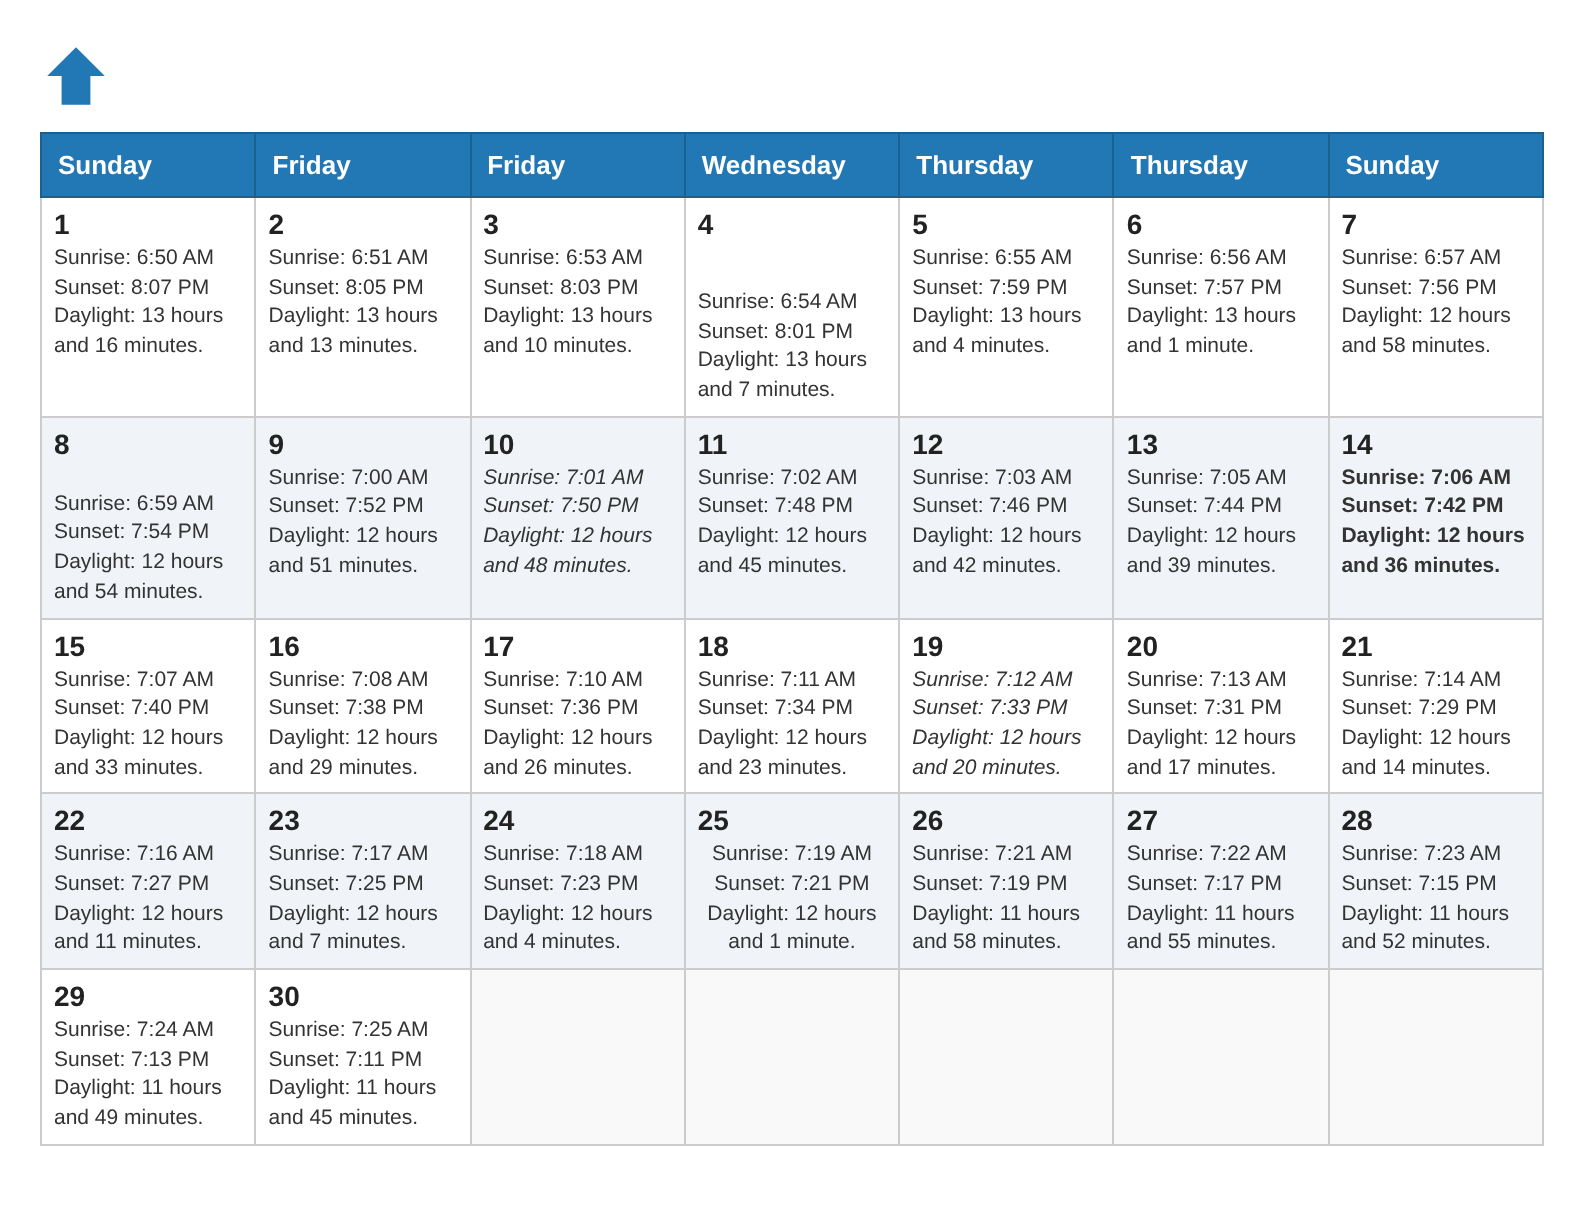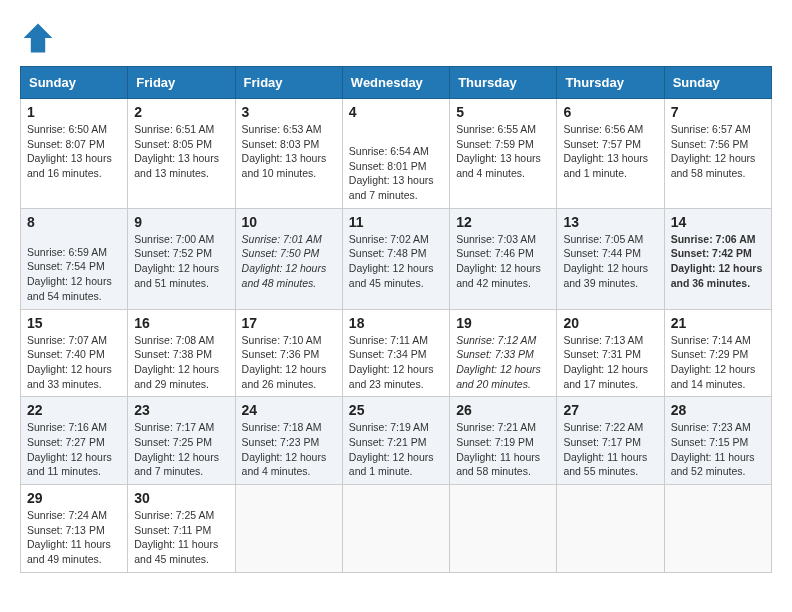--- a/index.html
+++ b/index.html
@@ -289,21 +289,21 @@
         </td>
         <td>
           <span class="day-number">24</span>
           <div class="day-info" style="white-space: pre-line;">Sunrise: 7:18 AM
 Sunset: 7:23 PM
 Daylight: 12 hours
 and 4 minutes.</div>
         </td>
         <td>
           <span class="day-number">25</span>
-          <div class="day-info" style="white-space: pre-line;">Sunrise: 7:19 AM
+          <div class="day-info" style="white-space: pre-line; text-align: center;">Sunrise: 7:19 AM
 Sunset: 7:21 PM
 Daylight: 12 hours
 and 1 minute.</div>
         </td>
         <td>
           <span class="day-number">26</span>
           <div class="day-info" style="white-space: pre-line;">Sunrise: 7:21 AM
 Sunset: 7:19 PM
 Daylight: 11 hours
 and 58 minutes.</div>

